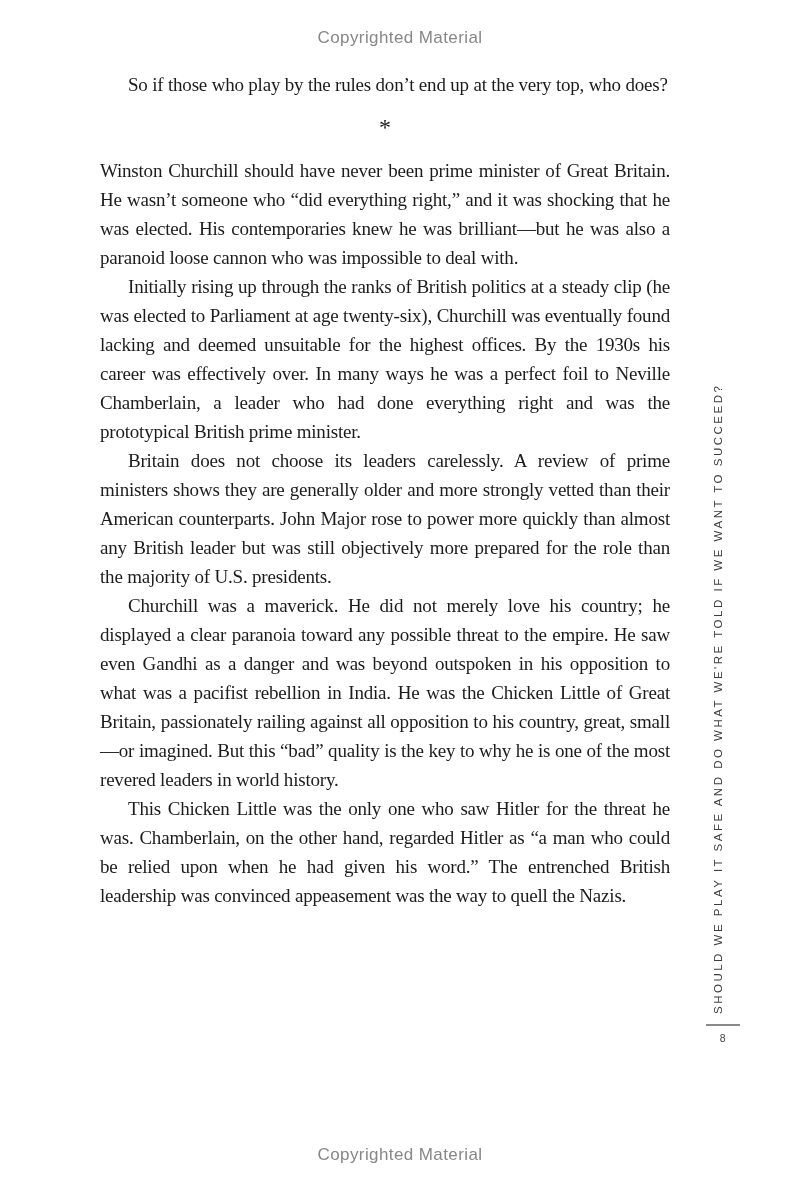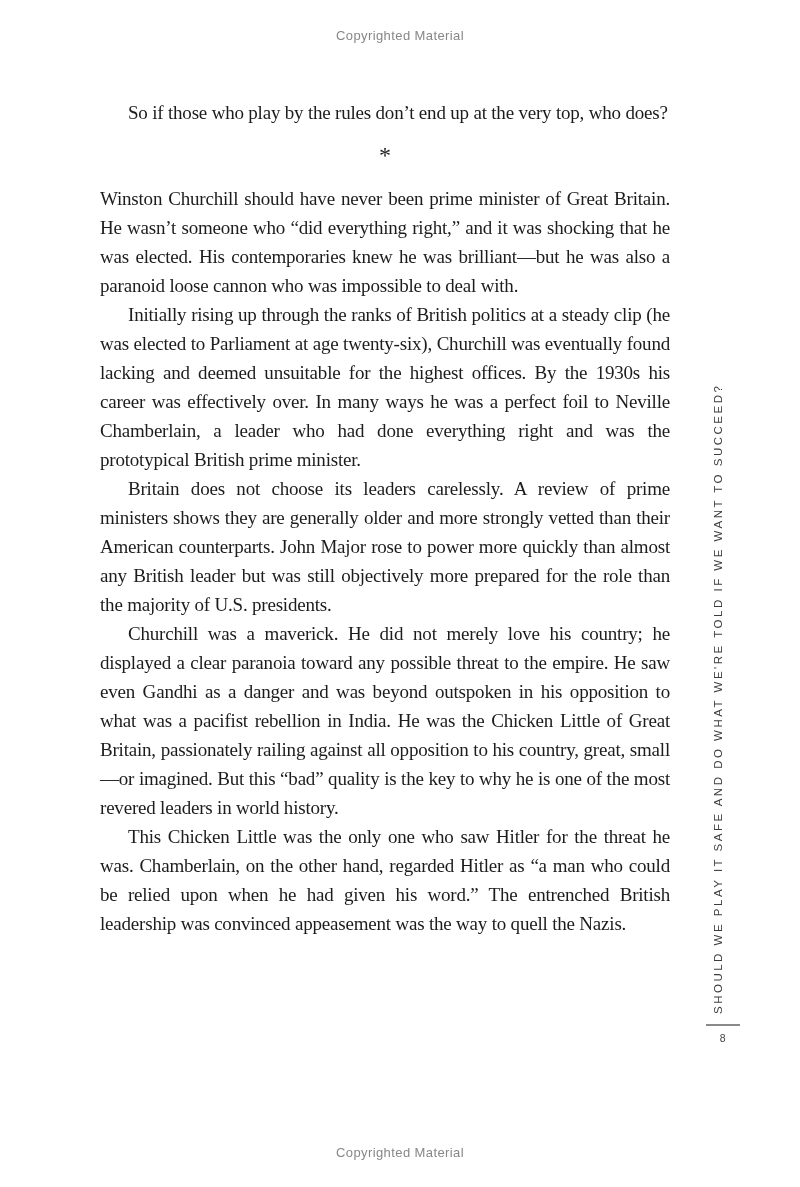--- a/index.html
+++ b/index.html
@@ -13,38 +13,37 @@
     position: relative;
     overflow: hidden;
     font-family: "Liberation Serif", serif;
   }
   .copyright {
     position: absolute;
     left: 0;
     width: 100%;
     text-align: center;
     font-family: "Liberation Sans", sans-serif;
-    font-size: 13px;
+    font-size: 17px;
     color: #878787;
     letter-spacing: 0.4px;
   }
   .copyright.top { top: 28px; }
   .copyright.bottom { top: 1145px; }
 
   .body-text {
     position: absolute;
     left: 100px;
     top: 70px;
     width: 570px;
     font-size: 19px;
     line-height: 29px;
     color: #1c1c1c;
     text-align: justify;
     letter-spacing: -0.2px;
-    margin-top: 28px;
   }
   .para {
     margin: 0;
   }
   .para.indent {
     text-indent: 28px;
   }
   .separator {
     height: 57px;
     display: flex;

